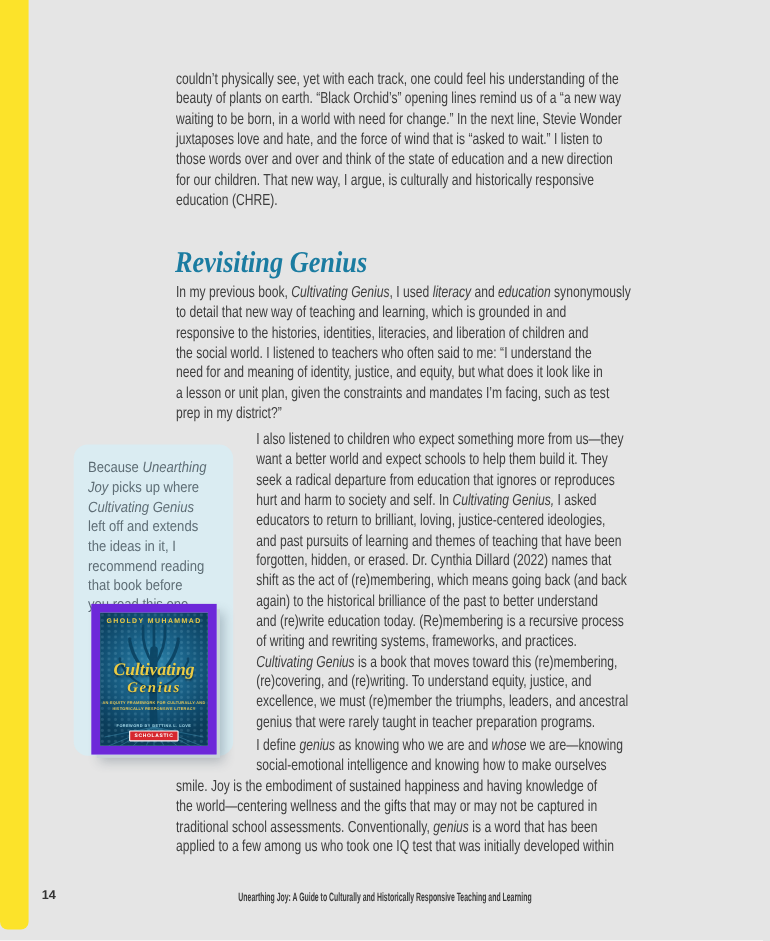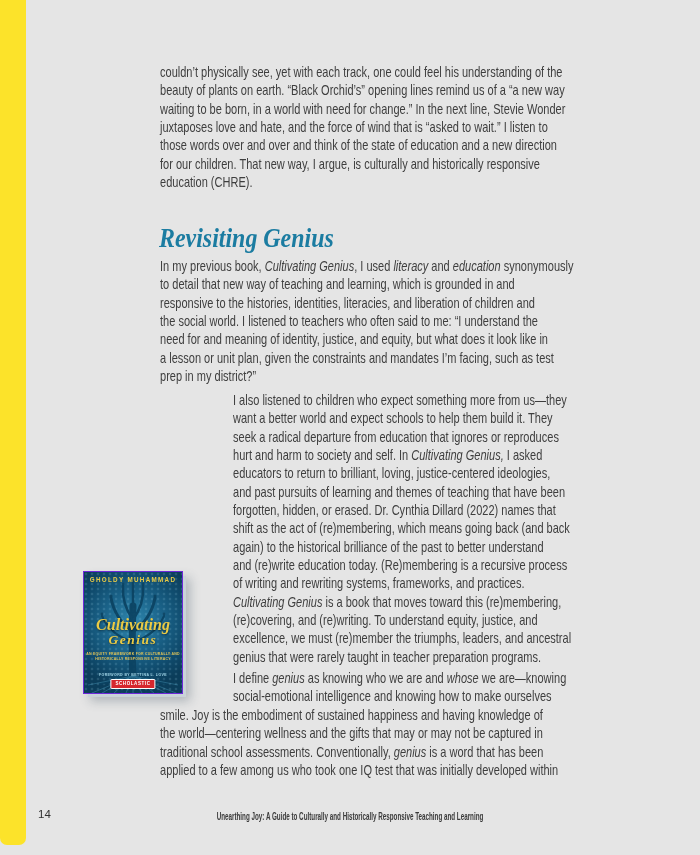--- a/index.html
+++ b/index.html
@@ -35,22 +35,22 @@
     position:absolute;left:67px;top:404px;width:145px;height:283px;
     background:var(--sidebar-bg,#DAECF2);border-radius:13px;
   }
   .note-text{
     position:absolute;left:13px;top:12px;white-space:nowrap;
     font-size:13.5px;line-height:17.9px;
     color:var(--sidebar-text,#5E6D75);
     transform:scaleX(.88);transform-origin:0 0;
   }
   .book{
-    position:absolute;left:83px;top:571px;width:98px;height:121px;
-    border:1px solid #6d28d9;
+    position:absolute;left:83px;top:549px;width:98px;height:121px;
+    border:8px solid #6d28d9;
     box-shadow:4px 4px 0 -1px #c9d3d8, 7px 7px 10px rgba(50,70,85,.3);
   }
   .cover{
     position:absolute;inset:0;overflow:hidden;
     background:radial-gradient(ellipse 70% 55% at 50% 42%, #2F87AE 0%, #1A6288 45%, #104C6E 75%, #0B3D5A 100%);
   }
   .cover-dots{
     position:absolute;inset:0;
     background-image:radial-gradient(circle at 2px 2px, rgba(160,215,235,.30) 1px, transparent 1.7px);
     background-size:6px 5px;opacity:.55;
@@ -84,21 +84,21 @@
   }
   .cv-badge{
     position:absolute;top:107px;left:50%;transform:translateX(-50%);
     background:var(--scholastic-red,#D6272E);color:#fff;
     font-size:4.5px;font-weight:700;letter-spacing:.6px;
     padding:1px 4px 1.5px;border:1px solid #fff;border-radius:1px;
     white-space:nowrap;
   }
   .folio{
     position:absolute;left:38px;top:808px;
-    font-size:11.5px;font-weight:400;color:#333;
+    font-size:11.5px;font-weight:700;color:#333;
   }
   .running-footer{
     position:absolute;left:0;top:810px;width:700px;text-align:center;
     font-size:11px;font-weight:700;color:#3A3A3A;white-space:nowrap;
     transform:scaleX(.57);transform-origin:50% 0;
   }
   i{font-style:italic;}
 </style>
 </head>
 <body>
@@ -106,20 +106,23 @@
 <div class="page">
 
   <div class="yellow-bar"></div>
 
   <div class="para p1">couldn’t physically see, yet with each track, one could feel his understanding of the<br>beauty of plants on earth. “Black Orchid’s” opening lines remind us of a “a new way<br>waiting to be born, in a world with need for change.” In the next line, Stevie Wonder<br>juxtaposes love and hate, and the force of wind that is “asked to wait.” I listen to<br>those words over and over and think of the state of education and a new direction<br>for our children. That new way, I argue, is culturally and historically responsive<br>education (CHRE).</div>
 
   <h1 class="heading">Revisiting Genius</h1>
 
   <div class="para p2">In my previous book, <i>Cultivating Genius</i>, I used <i>literacy</i> and <i>education</i> synonymously<br>to detail that new way of teaching and learning, which is grounded in and<br>responsive to the histories, identities, literacies, and liberation of children and<br>the social world. I listened to teachers who often said to me: “I understand the<br>need for and meaning of identity, justice, and equity, but what does it look like in<br>a lesson or unit plan, given the constraints and mandates I’m facing, such as test<br>prep in my district?”</div>
 
+  <aside class="note">
+    <div class="note-text">Because <i>Unearthing</i><br><i>Joy</i> picks up where<br><i>Cultivating Genius</i><br>left off and extends<br>the ideas in it, I<br>recommend reading<br>that book before<br>you read this one.</div>
+  </aside>
 
   <div class="book">
     <div class="cover">
       <div class="cover-dots"></div>
       <svg class="tree" viewBox="0 0 98 121" aria-hidden="true">
         <g stroke="#0B4261" fill="none" stroke-linecap="round" opacity="0.9">
           <path d="M49,108 C48,85 48,60 49,34" stroke-width="7"></path>
           <path d="M49,60 C38,52 30,42 27,26" stroke-width="3"></path>
           <path d="M49,60 C60,52 68,42 71,26" stroke-width="3"></path>
           <path d="M49,48 C42,38 38,28 39,14" stroke-width="2.5"></path>

